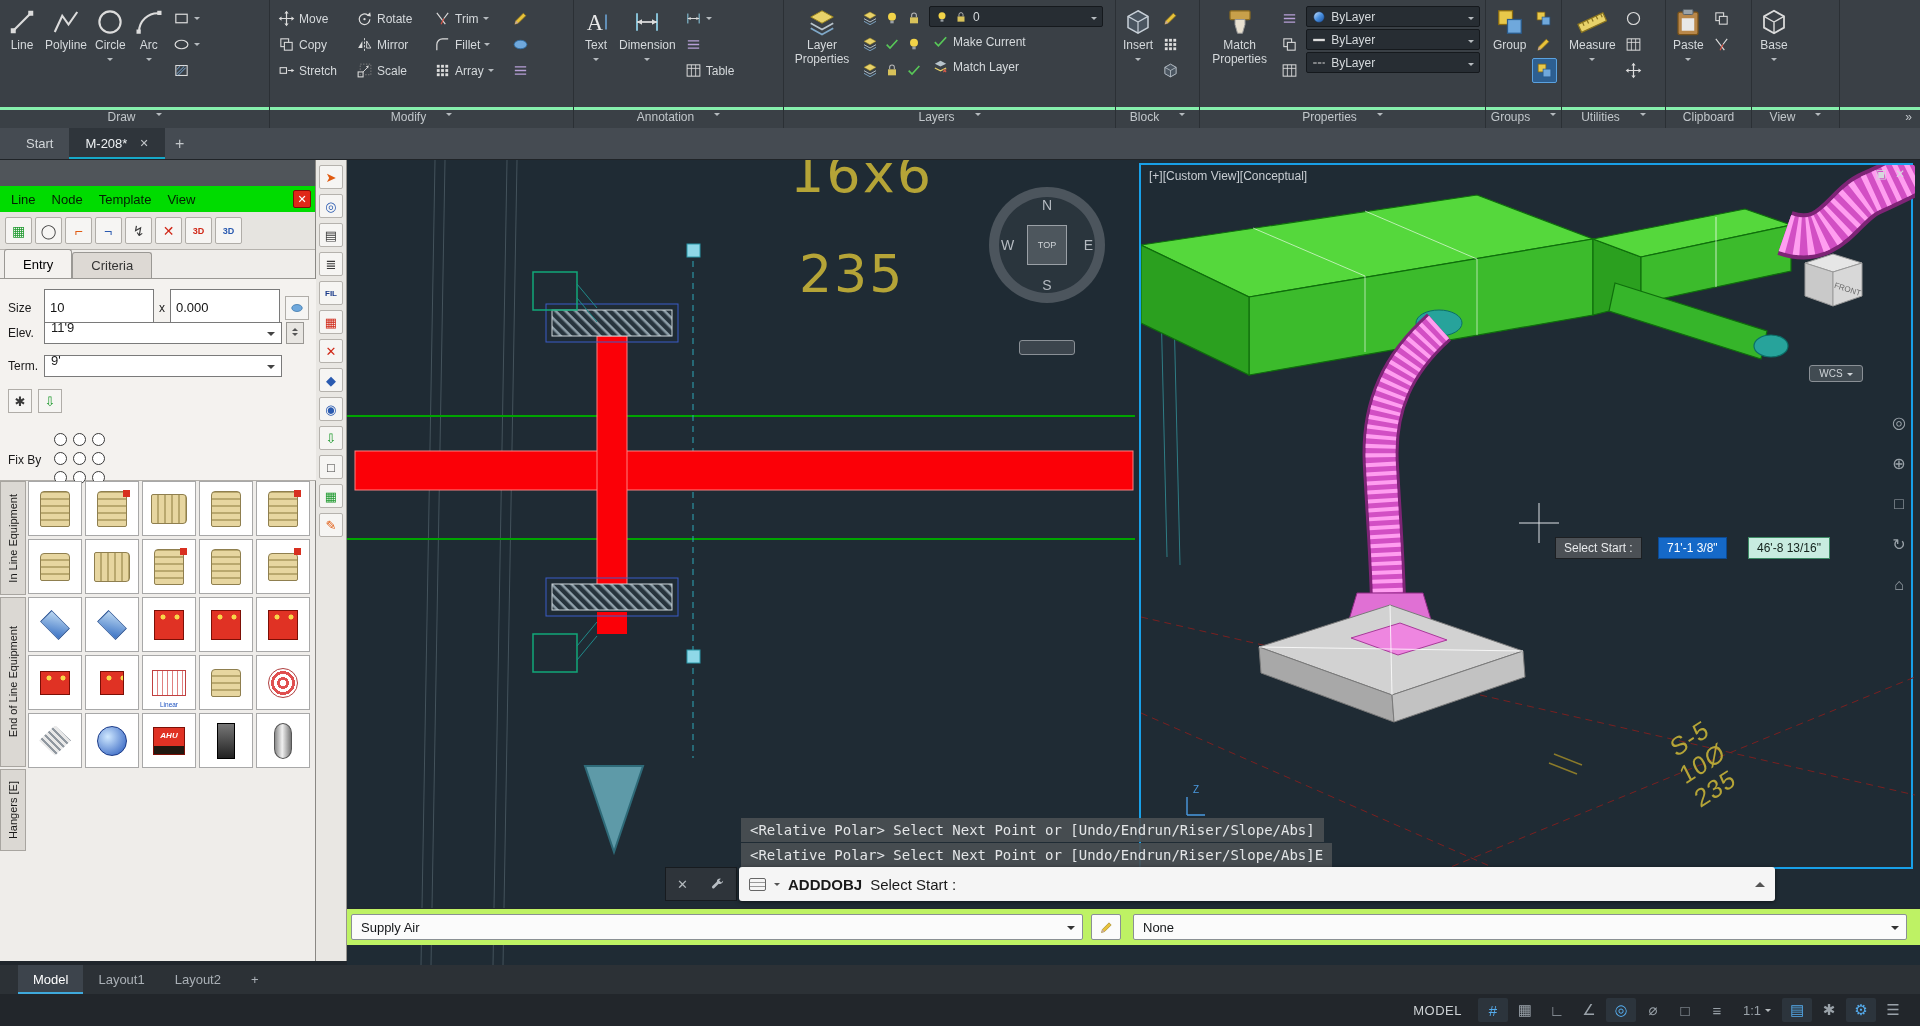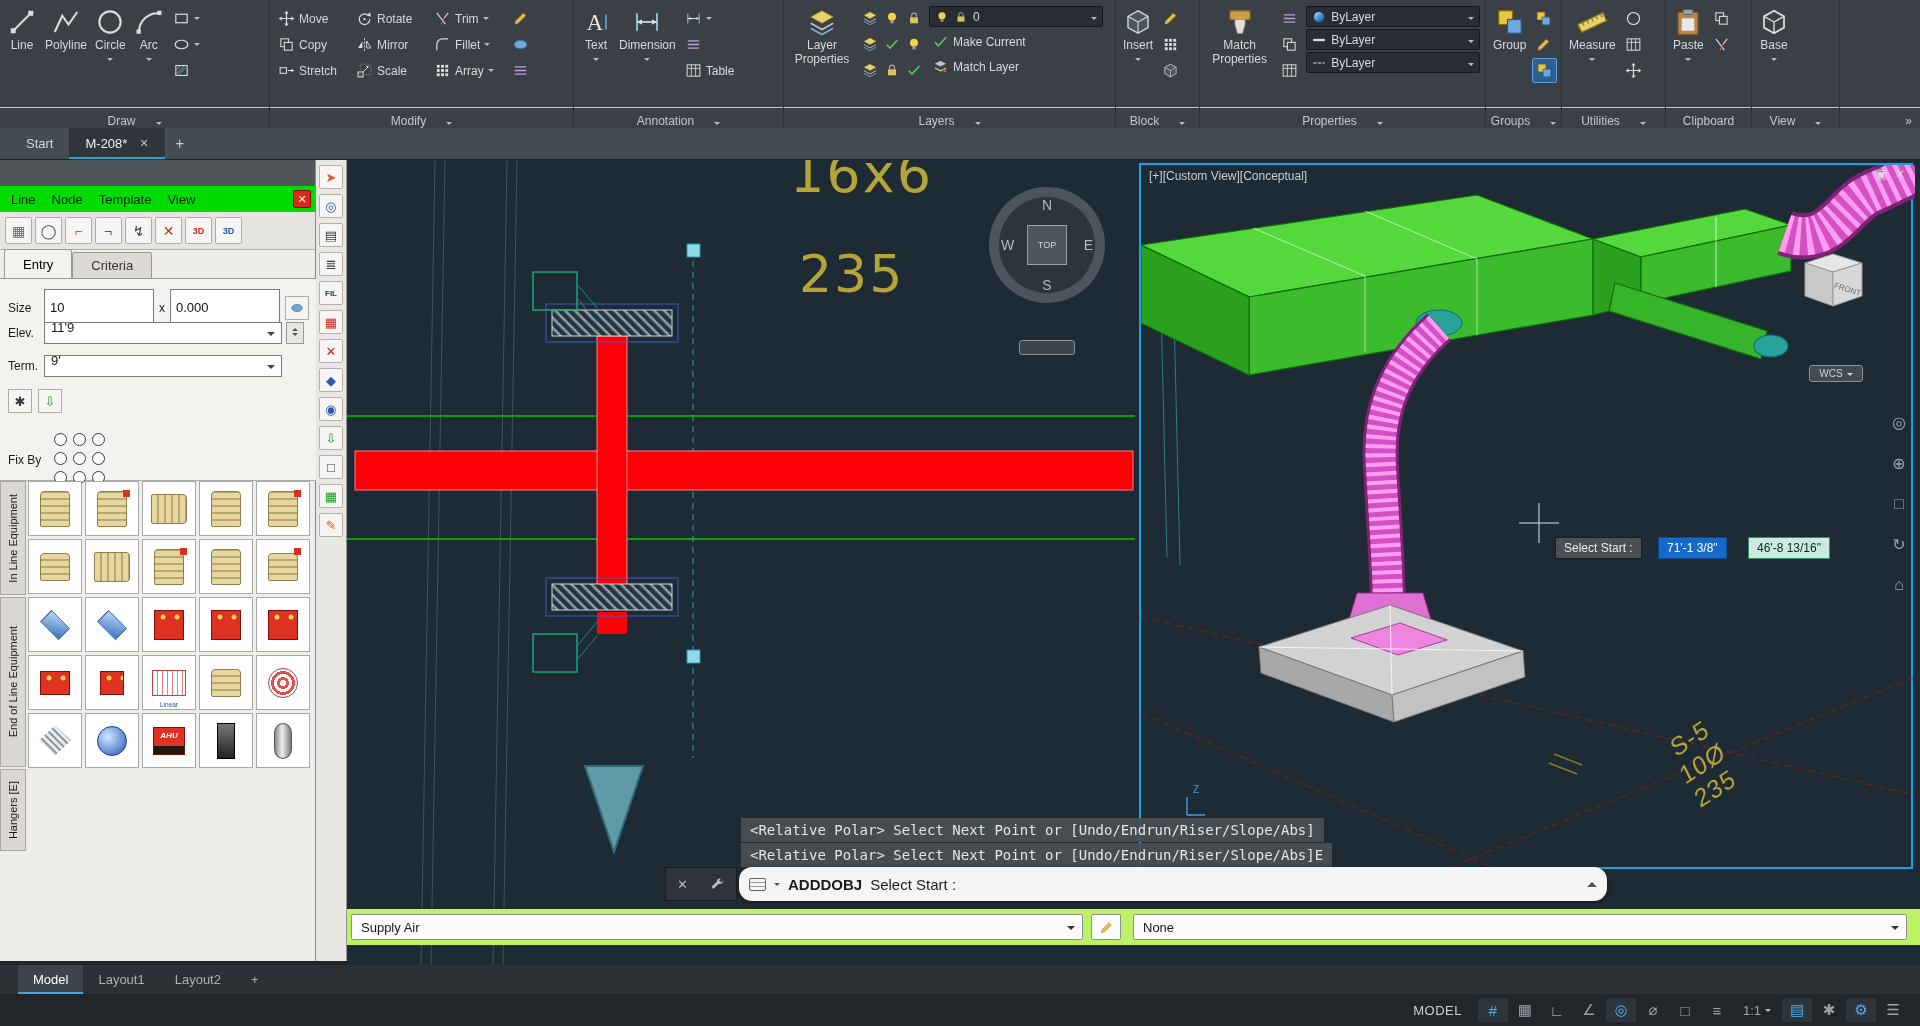--- a/index.html
+++ b/index.html
@@ -3,21 +3,21 @@
 <meta charset="utf-8">
 <style>
 *{margin:0;padding:0;box-sizing:border-box}
 html,body{width:1920px;height:1026px}
 body{position:relative;overflow:hidden;background:#20262c;font-family:"Liberation Sans",sans-serif;cursor:default}
 .abs{position:absolute}
 
 #ribbon{position:absolute;left:0;top:0;width:1920px;height:128px;background:#3a4046;display:flex;color:#d5d9dc}
 .rp{height:100%;display:flex;flex-direction:column;border-right:1px solid #2b3035;flex:none}
 .rp-body{flex:1;display:flex;align-items:flex-start;padding:4px 5px 0 5px;gap:4px}
-.rp-foot{height:21px;display:flex;align-items:flex-end;justify-content:center;gap:20px;font-size:12px;color:#c2c7cb;border-top:1px solid #86efac}
+.rp-foot{height:21px;display:flex;align-items:flex-start;justify-content:center;gap:20px;font-size:12px;color:#c2c7cb;border-top:3px solid #86efac}
 .bb{display:flex;flex-direction:column;align-items:center;gap:2px;padding:3px 2px;font-size:12px;color:#d5d9dc;text-align:center;line-height:1.15}
 .bb svg{width:30px;height:30px;display:block}
 .sb{display:flex;align-items:center;gap:4px;height:25px;font-size:12px;padding:0 3px;white-space:nowrap}
 .sb svg{width:17px;height:17px;flex:none;display:block}
 .mgrid{display:grid;grid-template-rows:repeat(3,26px);grid-auto-flow:column;column-gap:2px;align-content:start;padding-top:2px}
 .car{width:0;height:0;border:3.5px solid transparent;border-top-color:#b6bbbf;margin-top:3px;flex:none}
 .dcombo{display:flex;align-items:center;gap:5px;background:#272d33;border:1px solid #15191d;border-radius:2px;height:21px;padding:0 5px;font-size:12px;color:#d5d9dc;margin-bottom:2px}
 .dcombo svg{width:14px;height:14px}
 .dcombo .car{margin-left:auto;margin-top:6px}
 .igrid{display:grid;grid-template-columns:repeat(3,22px);grid-template-rows:repeat(3,26px);align-content:start;padding-top:2px}
@@ -91,21 +91,21 @@
 .cN{left:50%;top:0;transform:translateX(-50%)}
 .cS{left:50%;bottom:0;transform:translateX(-50%)}
 .cW{left:2px;top:50%;transform:translateY(-50%)}
 .cE{right:2px;top:50%;transform:translateY(-50%)}
 .ctop{position:absolute;left:50%;top:50%;transform:translate(-50%,-50%);width:40px;height:40px;border:1px solid #9aa0a6;background:rgba(120,126,132,.45);display:flex;align-items:center;justify-content:center;font-size:9px;color:#d0d4d8}
 .cpill{position:absolute;left:672px;top:180px;width:56px;height:15px;background:rgba(90,96,102,.5);border:1px solid #8a9096;border-radius:3px}
 
 .chl{position:absolute;left:394px;height:24px;background:rgba(74,79,83,.92);color:#e3e5e7;font:14px "DejaVu Sans Mono",monospace;display:flex;align-items:center;padding:0 9px;white-space:pre}
 .cmd-tools{position:absolute;left:318px;top:707px;width:72px;height:34px;background:#2e343a;border:1px solid #171b1f;display:flex;align-items:center;justify-content:space-around;color:#b4babe;font-size:13px}
 .cmd-tools svg{width:15px;height:15px}
-.cmd-main{position:absolute;left:392px;top:707px;width:868px;height:34px;background:#f5f5f5;border-radius:13px;box-shadow:0 1px 4px rgba(0,0,0,.55);display:flex;align-items:center;padding:0 10px;font-size:15px;color:#1a1a1a;gap:8px}
+.cmd-main{position:absolute;left:392px;top:707px;width:1036px;height:34px;background:#f5f5f5;border-radius:3px;box-shadow:0 1px 4px rgba(0,0,0,.55);display:flex;align-items:center;padding:0 10px;font-size:15px;color:#1a1a1a;gap:8px}
 .cmdkey{width:17px;height:13px;border:1px solid #666;border-radius:2px;background:linear-gradient(#999 1.5px,transparent 1.5px);background-size:4px 4px;background-position:1px 3px}
 .cmd-main .car{border-top-color:#555}
 .cmd-up{margin-left:auto;width:0;height:0;border:5px solid transparent;border-bottom-color:#555;margin-bottom:5px}
 
 .svc{position:absolute;left:0;top:748px;width:1573px;height:37px;background:#bef264;border-top:1px solid #24282c}
 .scombo{position:absolute;top:5px;height:26px;background:#fbfbfb;border:1px solid #8a9094;border-radius:2px;font-size:13px;color:#15171a;display:flex;align-items:center;padding:0 24px 0 9px}
 .scombo::after{content:"";position:absolute;right:7px;top:11px;border:4.5px solid transparent;border-top-color:#333}
 .sbtn{position:absolute;left:744px;top:5px;width:30px;height:26px;background:#fbfbfb;border:1px solid #8a9094;border-radius:2px;display:flex;align-items:center;justify-content:center}
 .sbtn svg{width:15px;height:15px}
 

